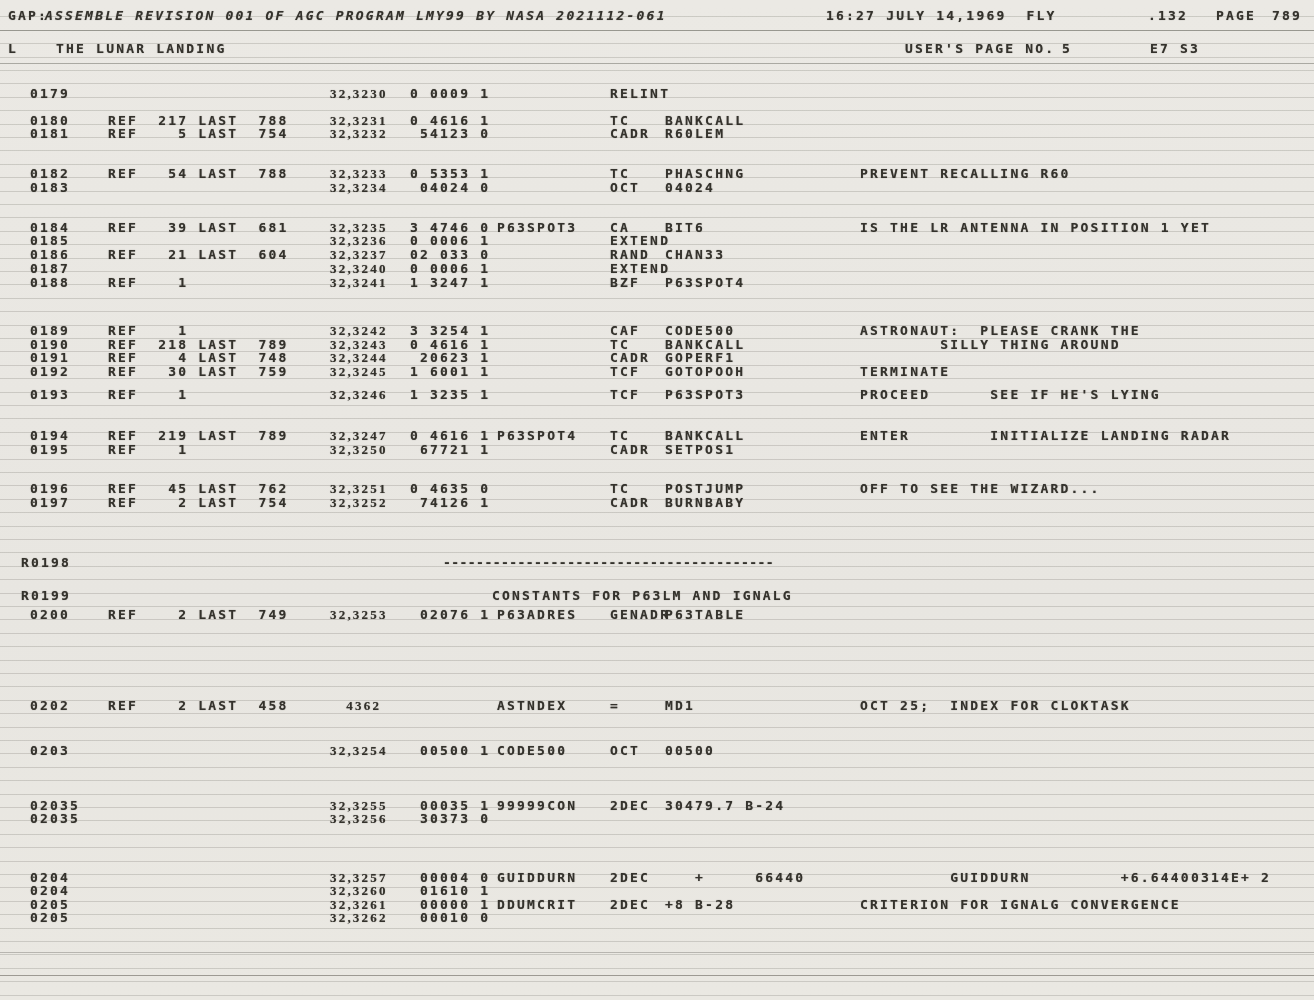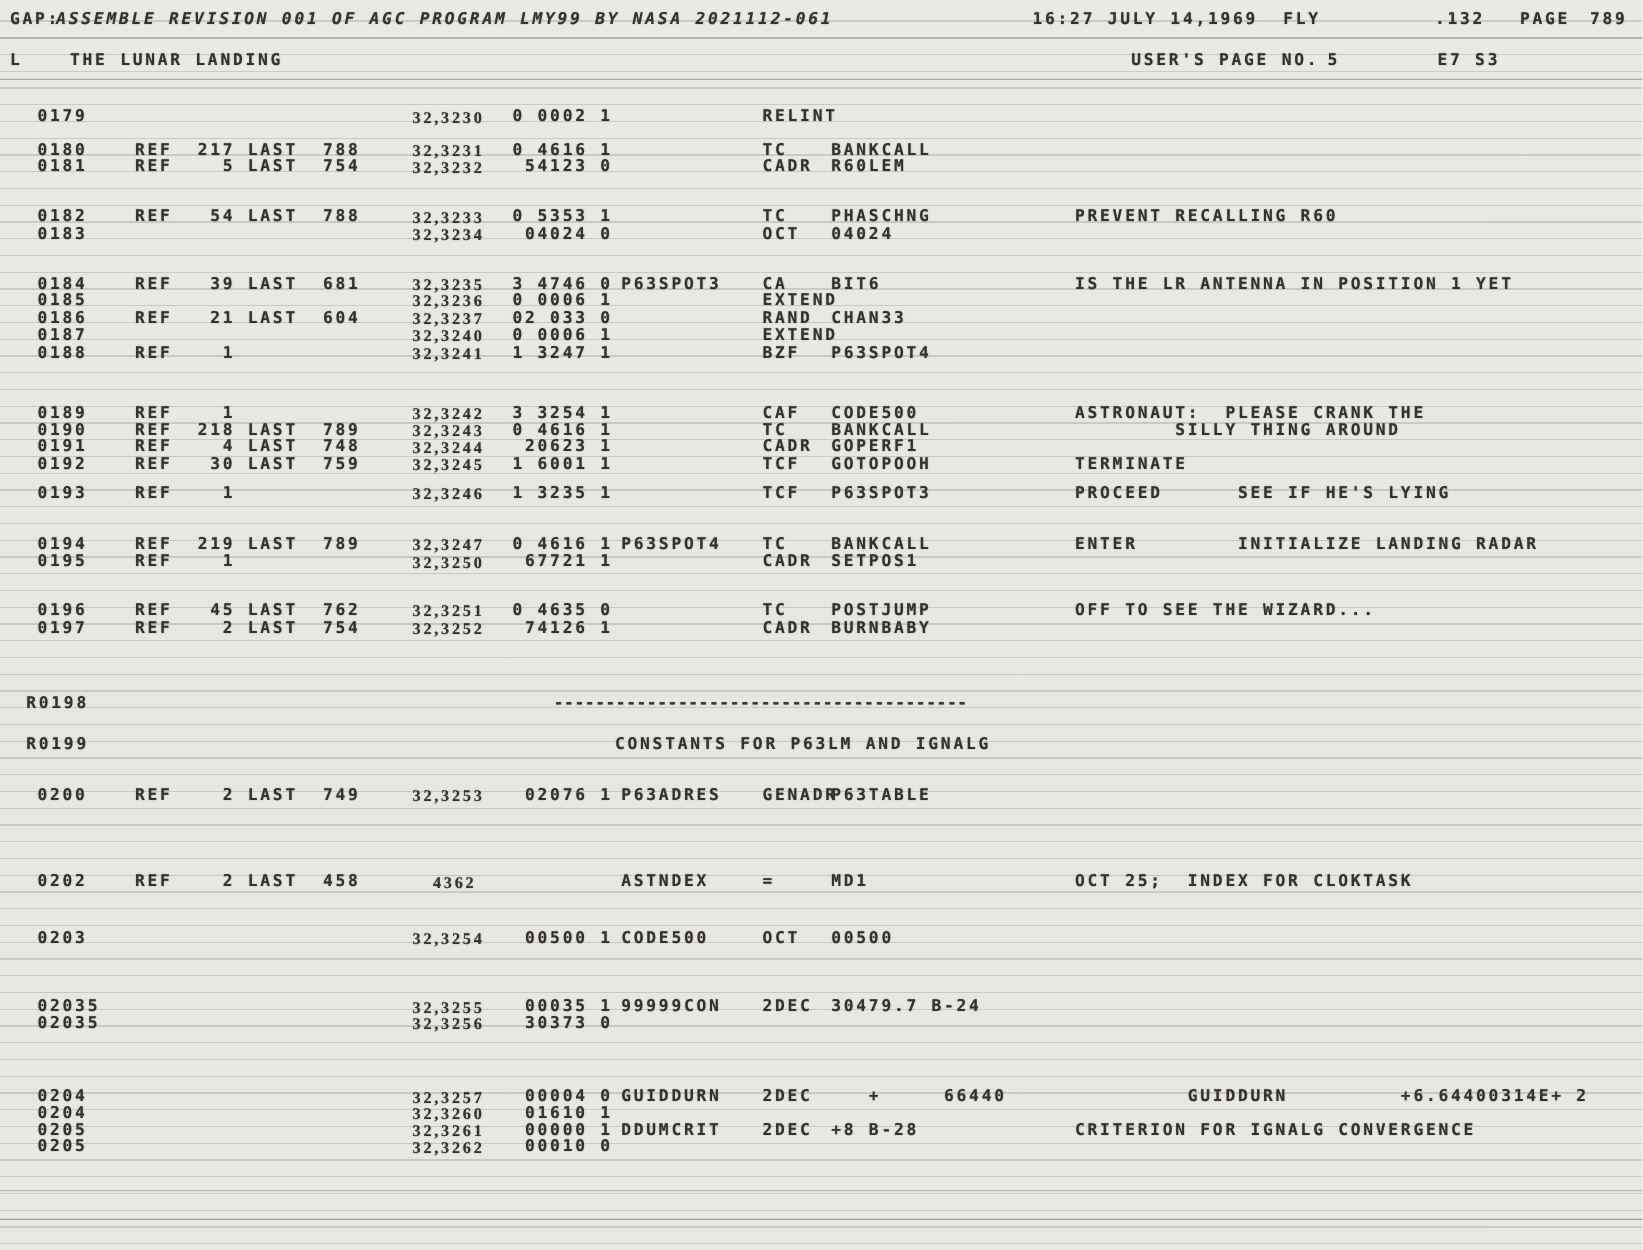--- a/index.html
+++ b/index.html
@@ -89,21 +89,21 @@
     <span class="txt hx-title">THE LUNAR LANDING</span>
     <span class="txt hx-ulbl">USER'S PAGE NO.</span>
     <span class="txt hx-uno">5</span>
     <span class="txt hx-code">E7 S3</span>
   </div>
 
   <div id="listing">
       <div class="row" style="top: 87px;">
         <span class="f f-n">0179</span>
         <span class="f f-addr">32,3230</span>
-        <span class="f f-oct">0 0002 1</span>
+        <span class="f f-oct">0 0009 1</span>
         <span class="f f-op">RELINT</span>
       </div>
       <div class="row" style="top: 114px;">
         <span class="f f-n">0180</span>
         <span class="f f-ref">REF  217 LAST  788</span>
         <span class="f f-addr">32,3231</span>
         <span class="f f-oct">0 4616 1</span>
         <span class="f f-op">TC</span>
         <span class="f f-opr">BANKCALL</span>
       </div>
@@ -249,21 +249,21 @@
         <span class="f f-opr">BURNBABY</span>
       </div>
       <div class="row" style="top: 556px;">
         <span class="f f-nr">R0198</span>
         <span class="f f-dash">----------------------------------------</span>
       </div>
       <div class="row" style="top: 589px;">
         <span class="f f-nr">R0199</span>
         <span class="f f-sect">CONSTANTS FOR P63LM AND IGNALG</span>
       </div>
-      <div class="row" style="top: 630px;">
+      <div class="row" style="top: 608px;">
         <span class="f f-n">0200</span>
         <span class="f f-ref">REF    2 LAST  749</span>
         <span class="f f-addr">32,3253</span>
         <span class="f f-oct"> 02076 1</span>
         <span class="f f-label">P63ADRES</span>
         <span class="f f-op">GENADR</span>
         <span class="f f-opr">P63TABLE</span>
       </div>
       <div class="row" style="top: 699px;">
         <span class="f f-n">0202</span>

